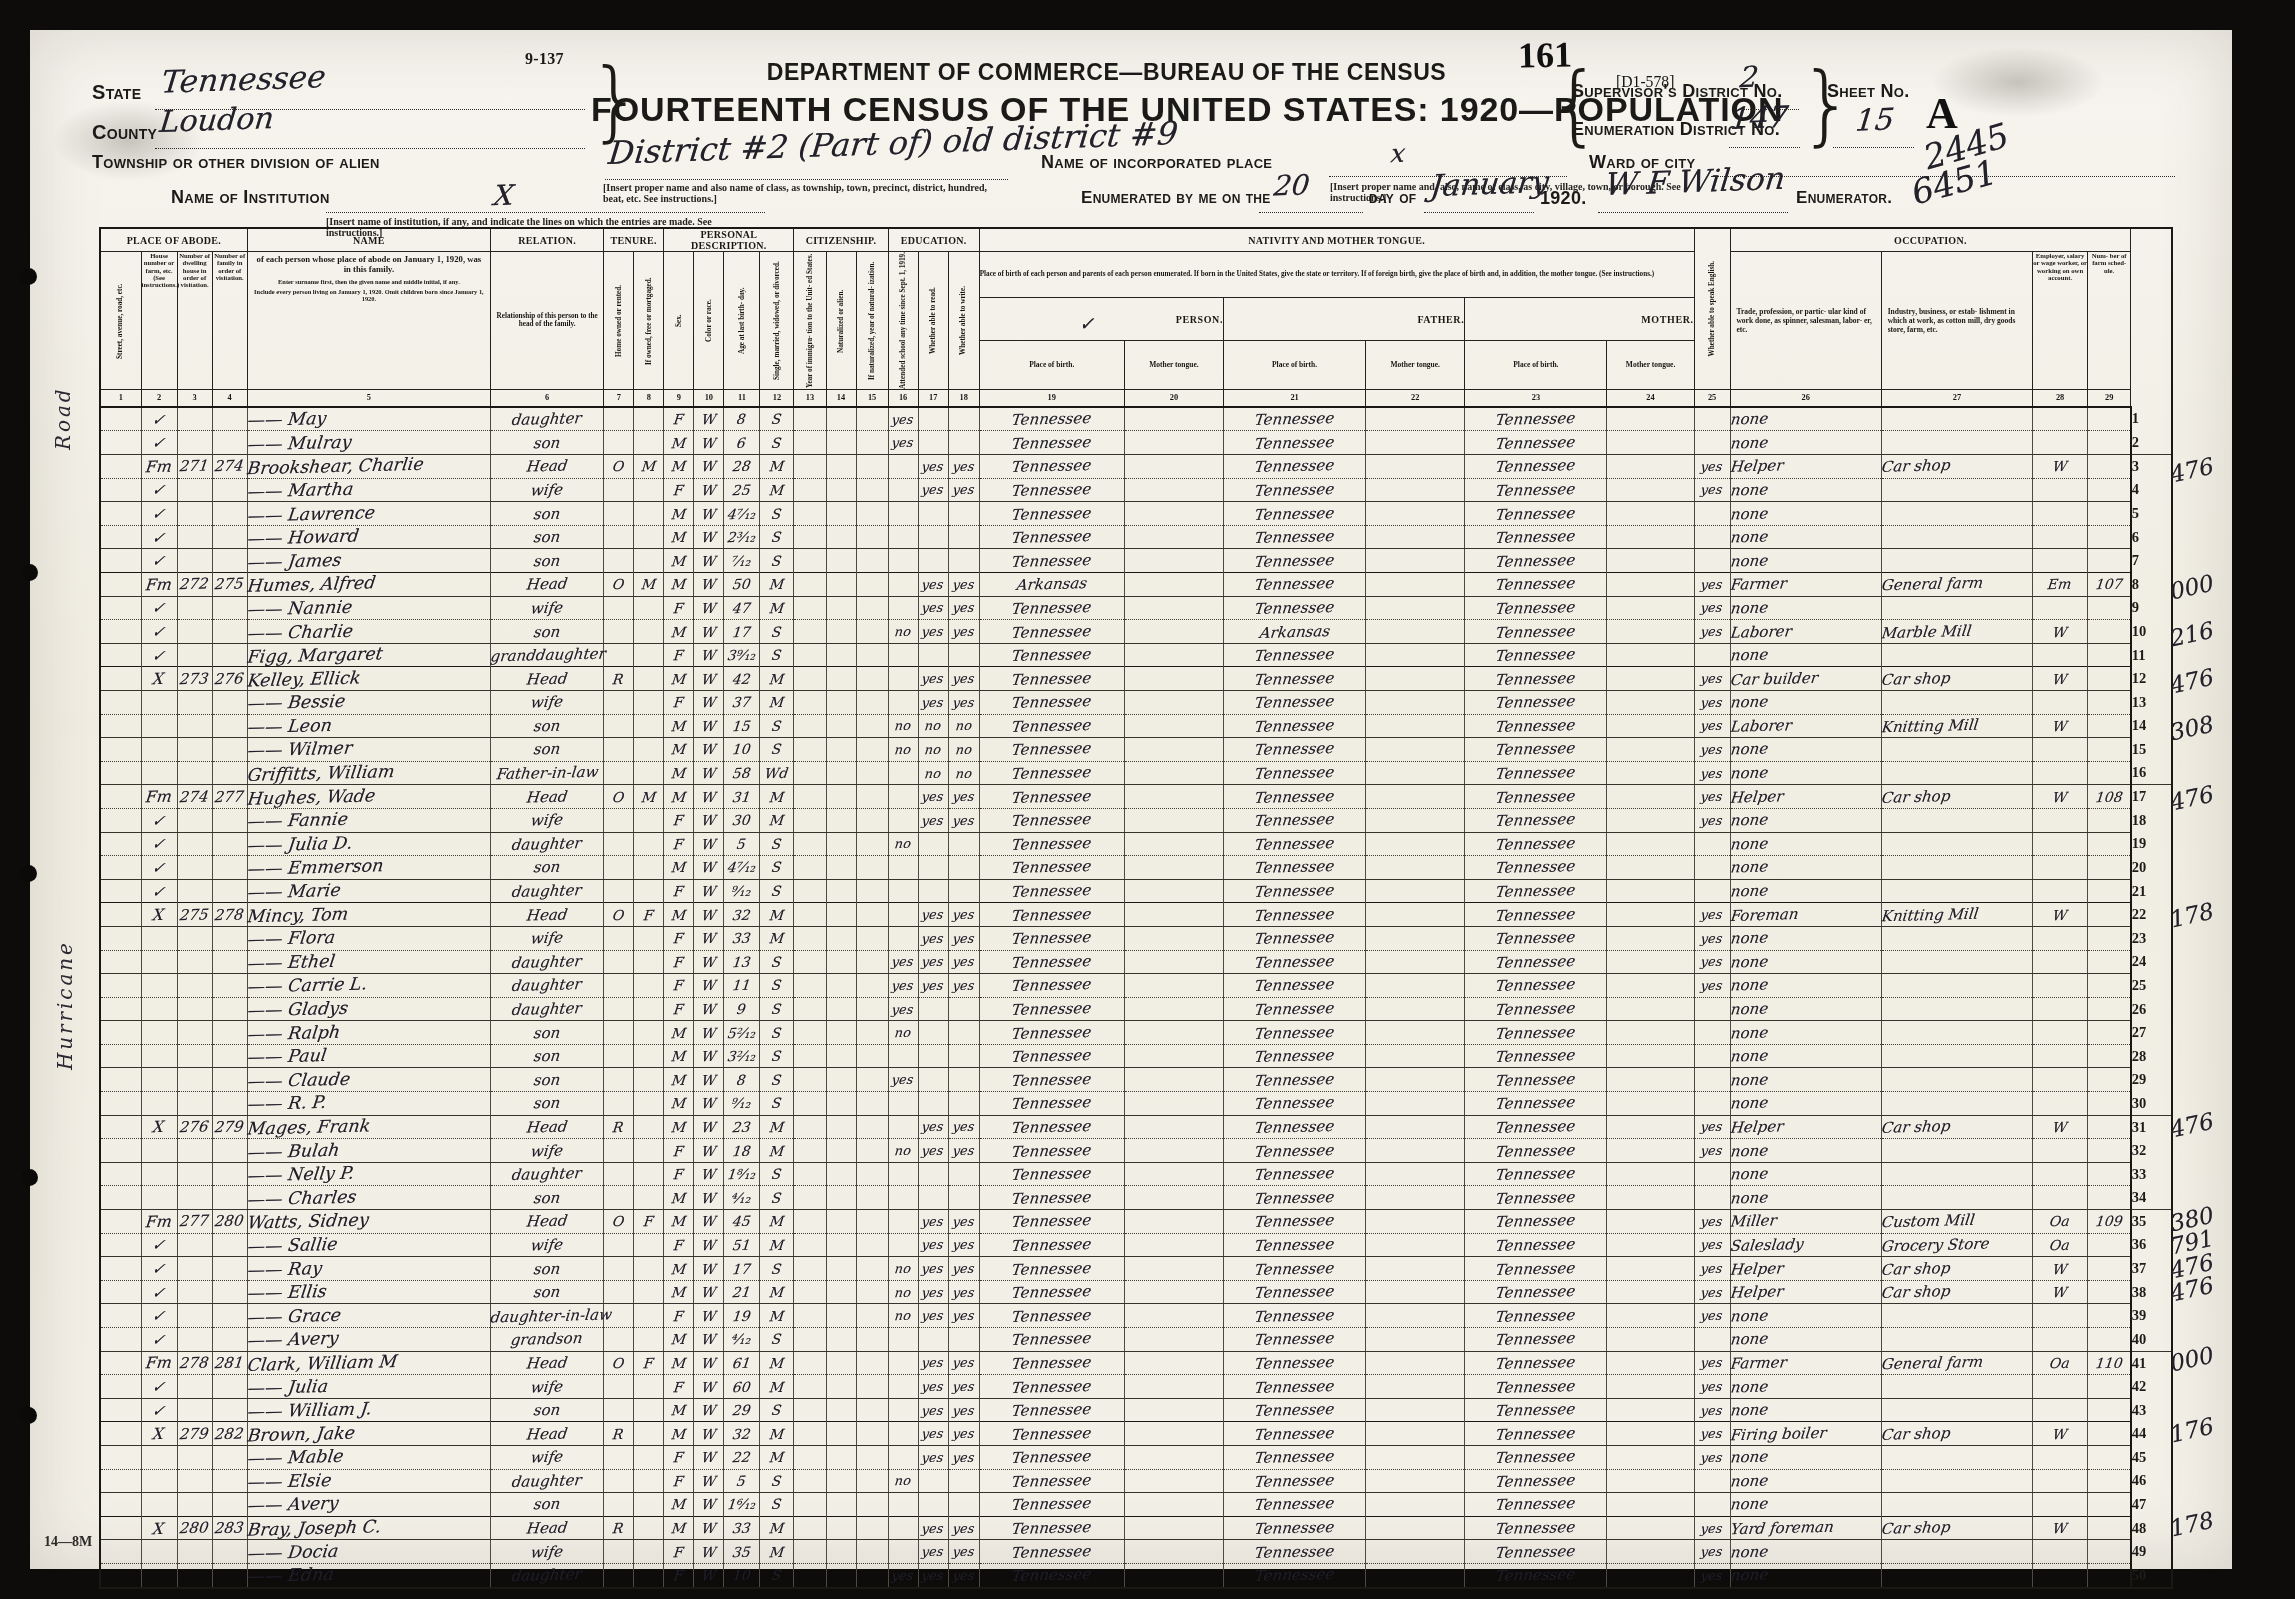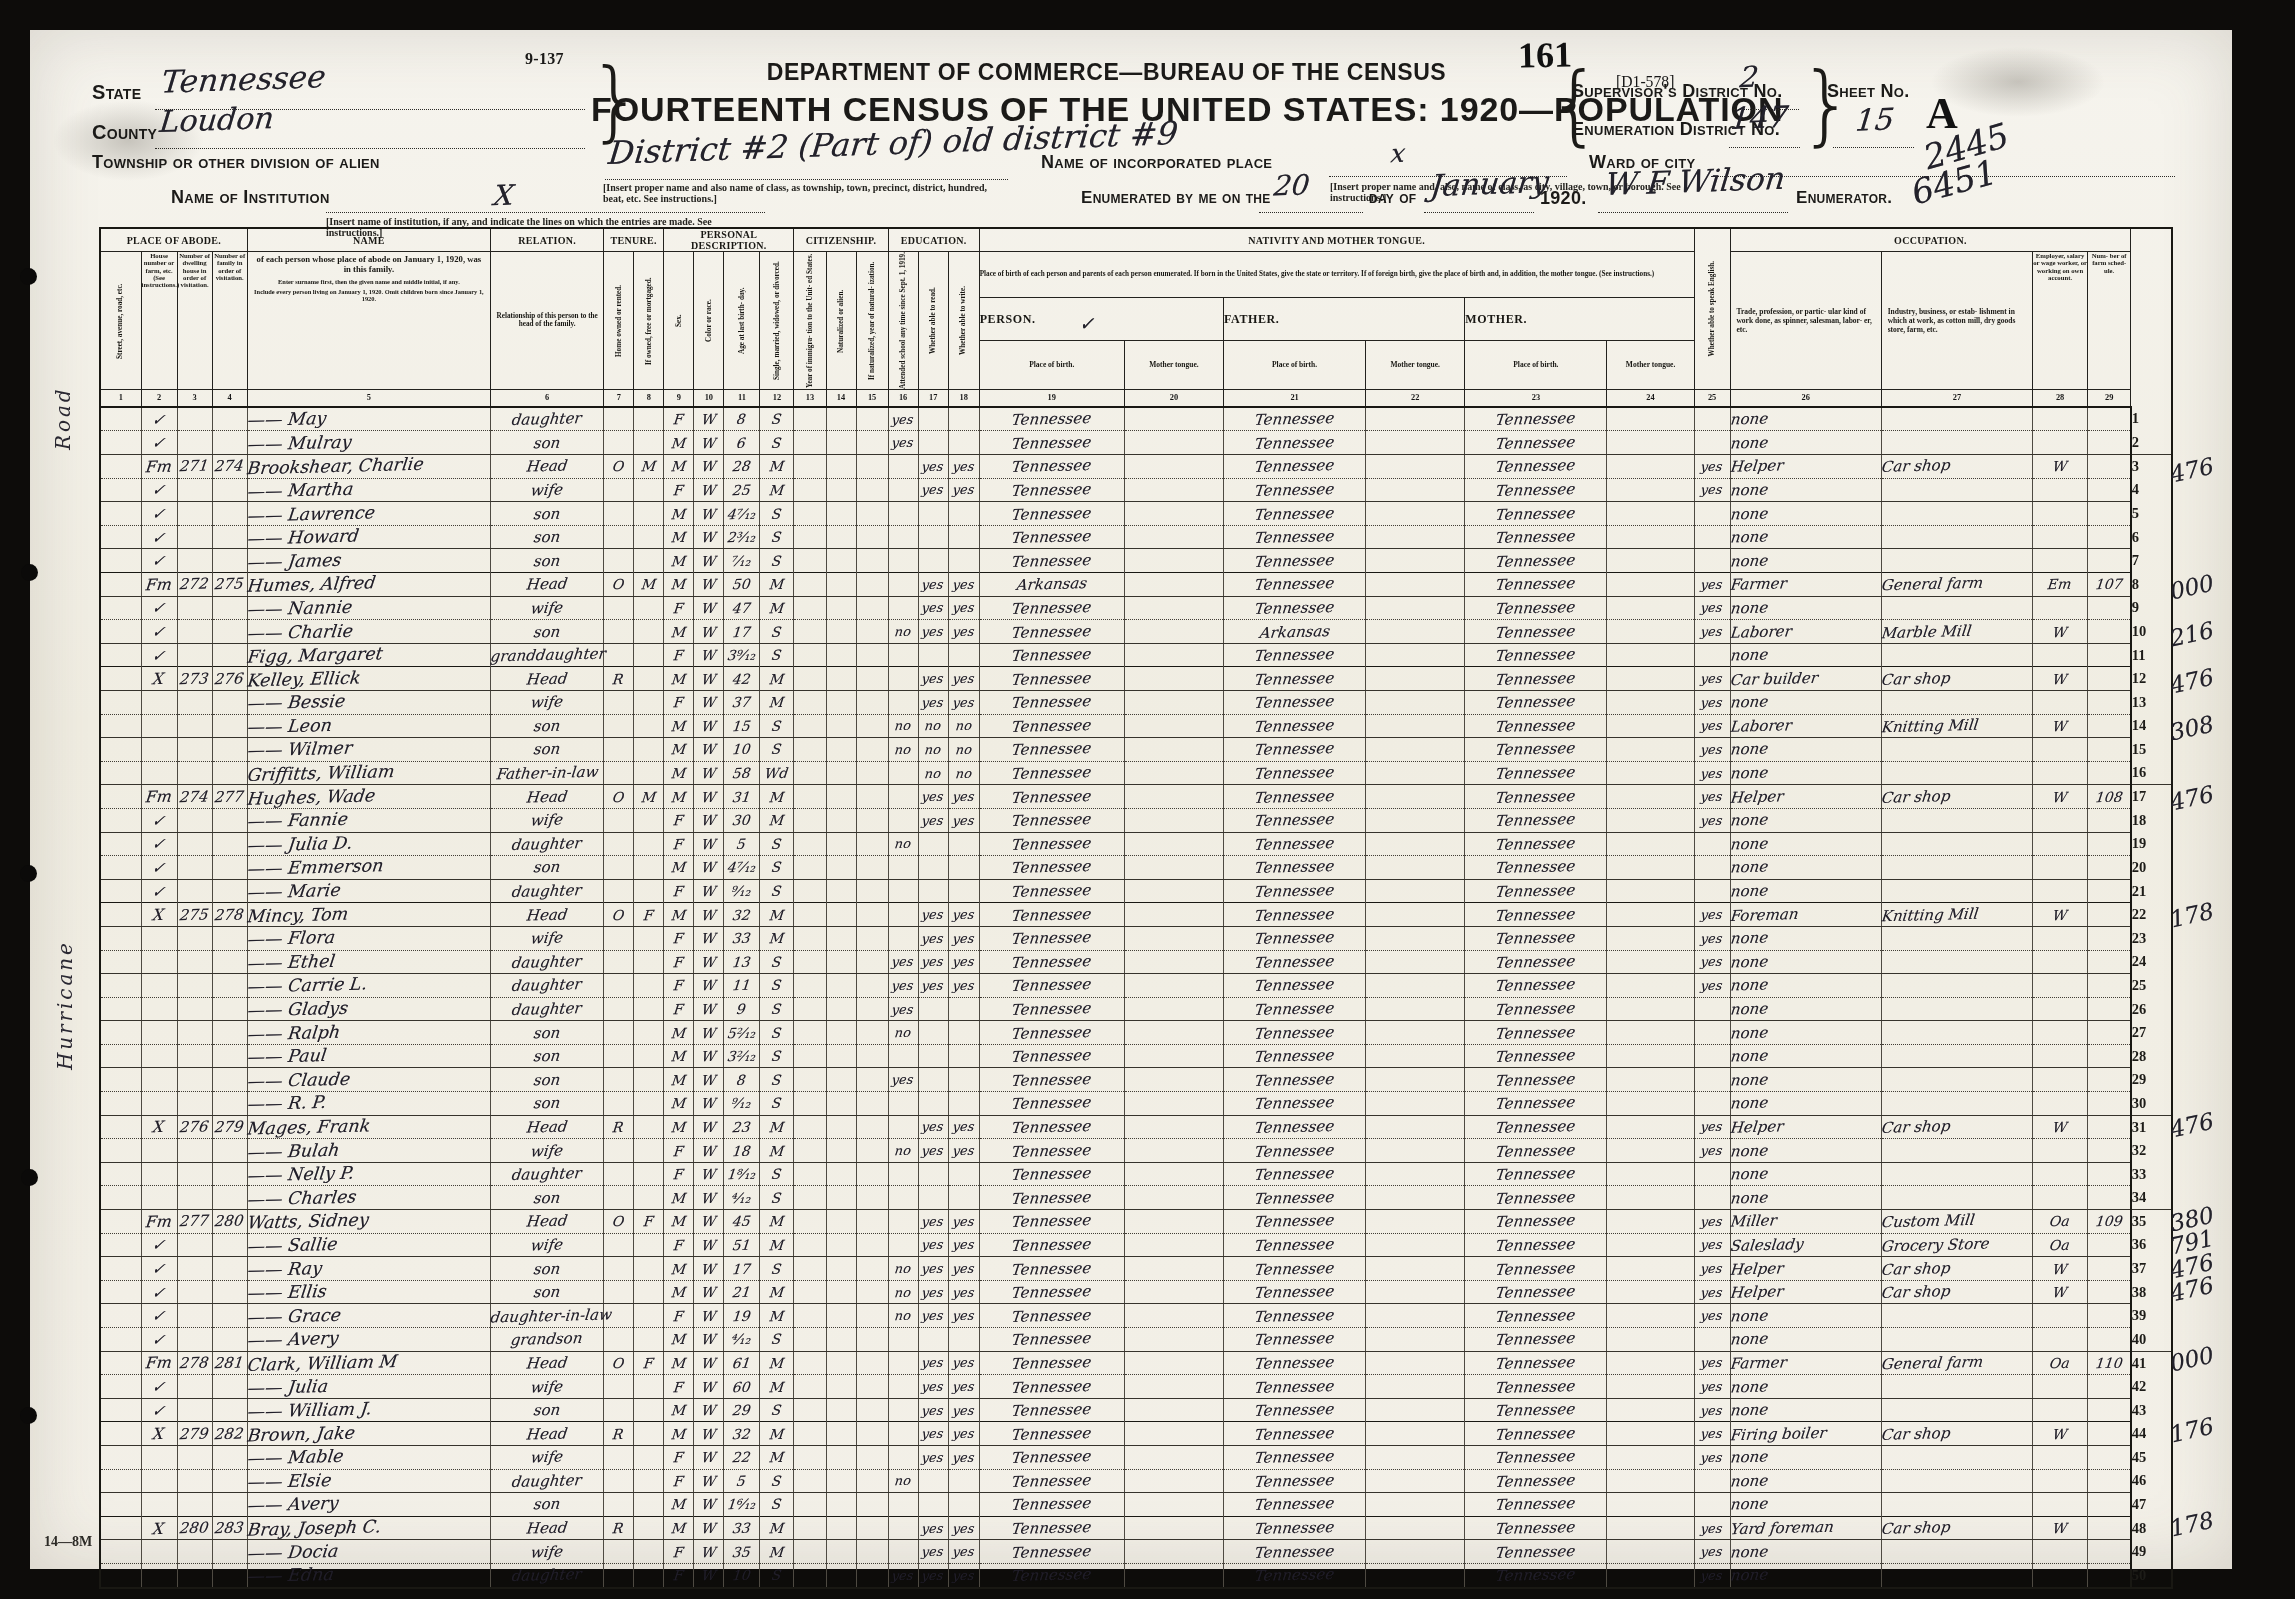--- a/index.html
+++ b/index.html
@@ -25,21 +25,21 @@
   thead th{border:0.9px solid #23221e;font-family:"Liberation Serif",serif;color:#181713;
         font-weight:bold;vertical-align:middle;}
   .g{font-size:10px;letter-spacing:0.3px;}
   .vh{writing-mode:vertical-rl;transform:rotate(180deg);font-size:7.2px;line-height:1.12;
       padding:2.3px 1.2px;font-weight:bold;}
   .tiny{font-size:6.7px;line-height:1.1;vertical-align:top;padding:1.7px 1.2px;text-align:center;}
   .ndmain{font-size:8.7px;font-weight:bold;margin:2.3px 4.6px 3.5px 4.6px;text-align:center;line-height:1.15;}
   .ndsub{font-size:6.4px;font-weight:bold;margin:2.9px 5.8px 0 5.8px;text-align:center;line-height:1.1;}
   .reldesc{font-size:7.2px;padding:2.3px 4.6px;text-align:center;line-height:1.15;}
   .natnote{font-size:7.2px;text-align:left;padding:1.2px 14px;line-height:1.2;}
-  .pfm{font-size:12px;letter-spacing:0.6px;text-align:left;}
+  .pfm{font-size:10px;letter-spacing:0.6px;text-align:right;}
   .pobmt{font-size:7.5px;text-align:center;}
   .num{font-size:8.4px;font-family:"Liberation Serif",serif;font-weight:bold;text-align:center;
        border:0.9px solid #23221e;}
   #hr1{height:22px;}#hr2{height:24px;}#hr3{height:22px;}#hr4{height:25.5px;}#num-row{height:17.4px;}
   #num-row td{border-bottom:2px solid #191813;}
   tbody td{height:22.6px;border-left:0.8px solid #4e4a42;border-right:0.8px solid #4e4a42;
        text-align:center;vertical-align:middle;}
   tbody tr td{border-bottom:1px dotted #413d35;}
   tbody tr.sol td{border-bottom:1px solid #36332c;}
   tbody tr.fam td{border-top:1.7px solid #191813;}

